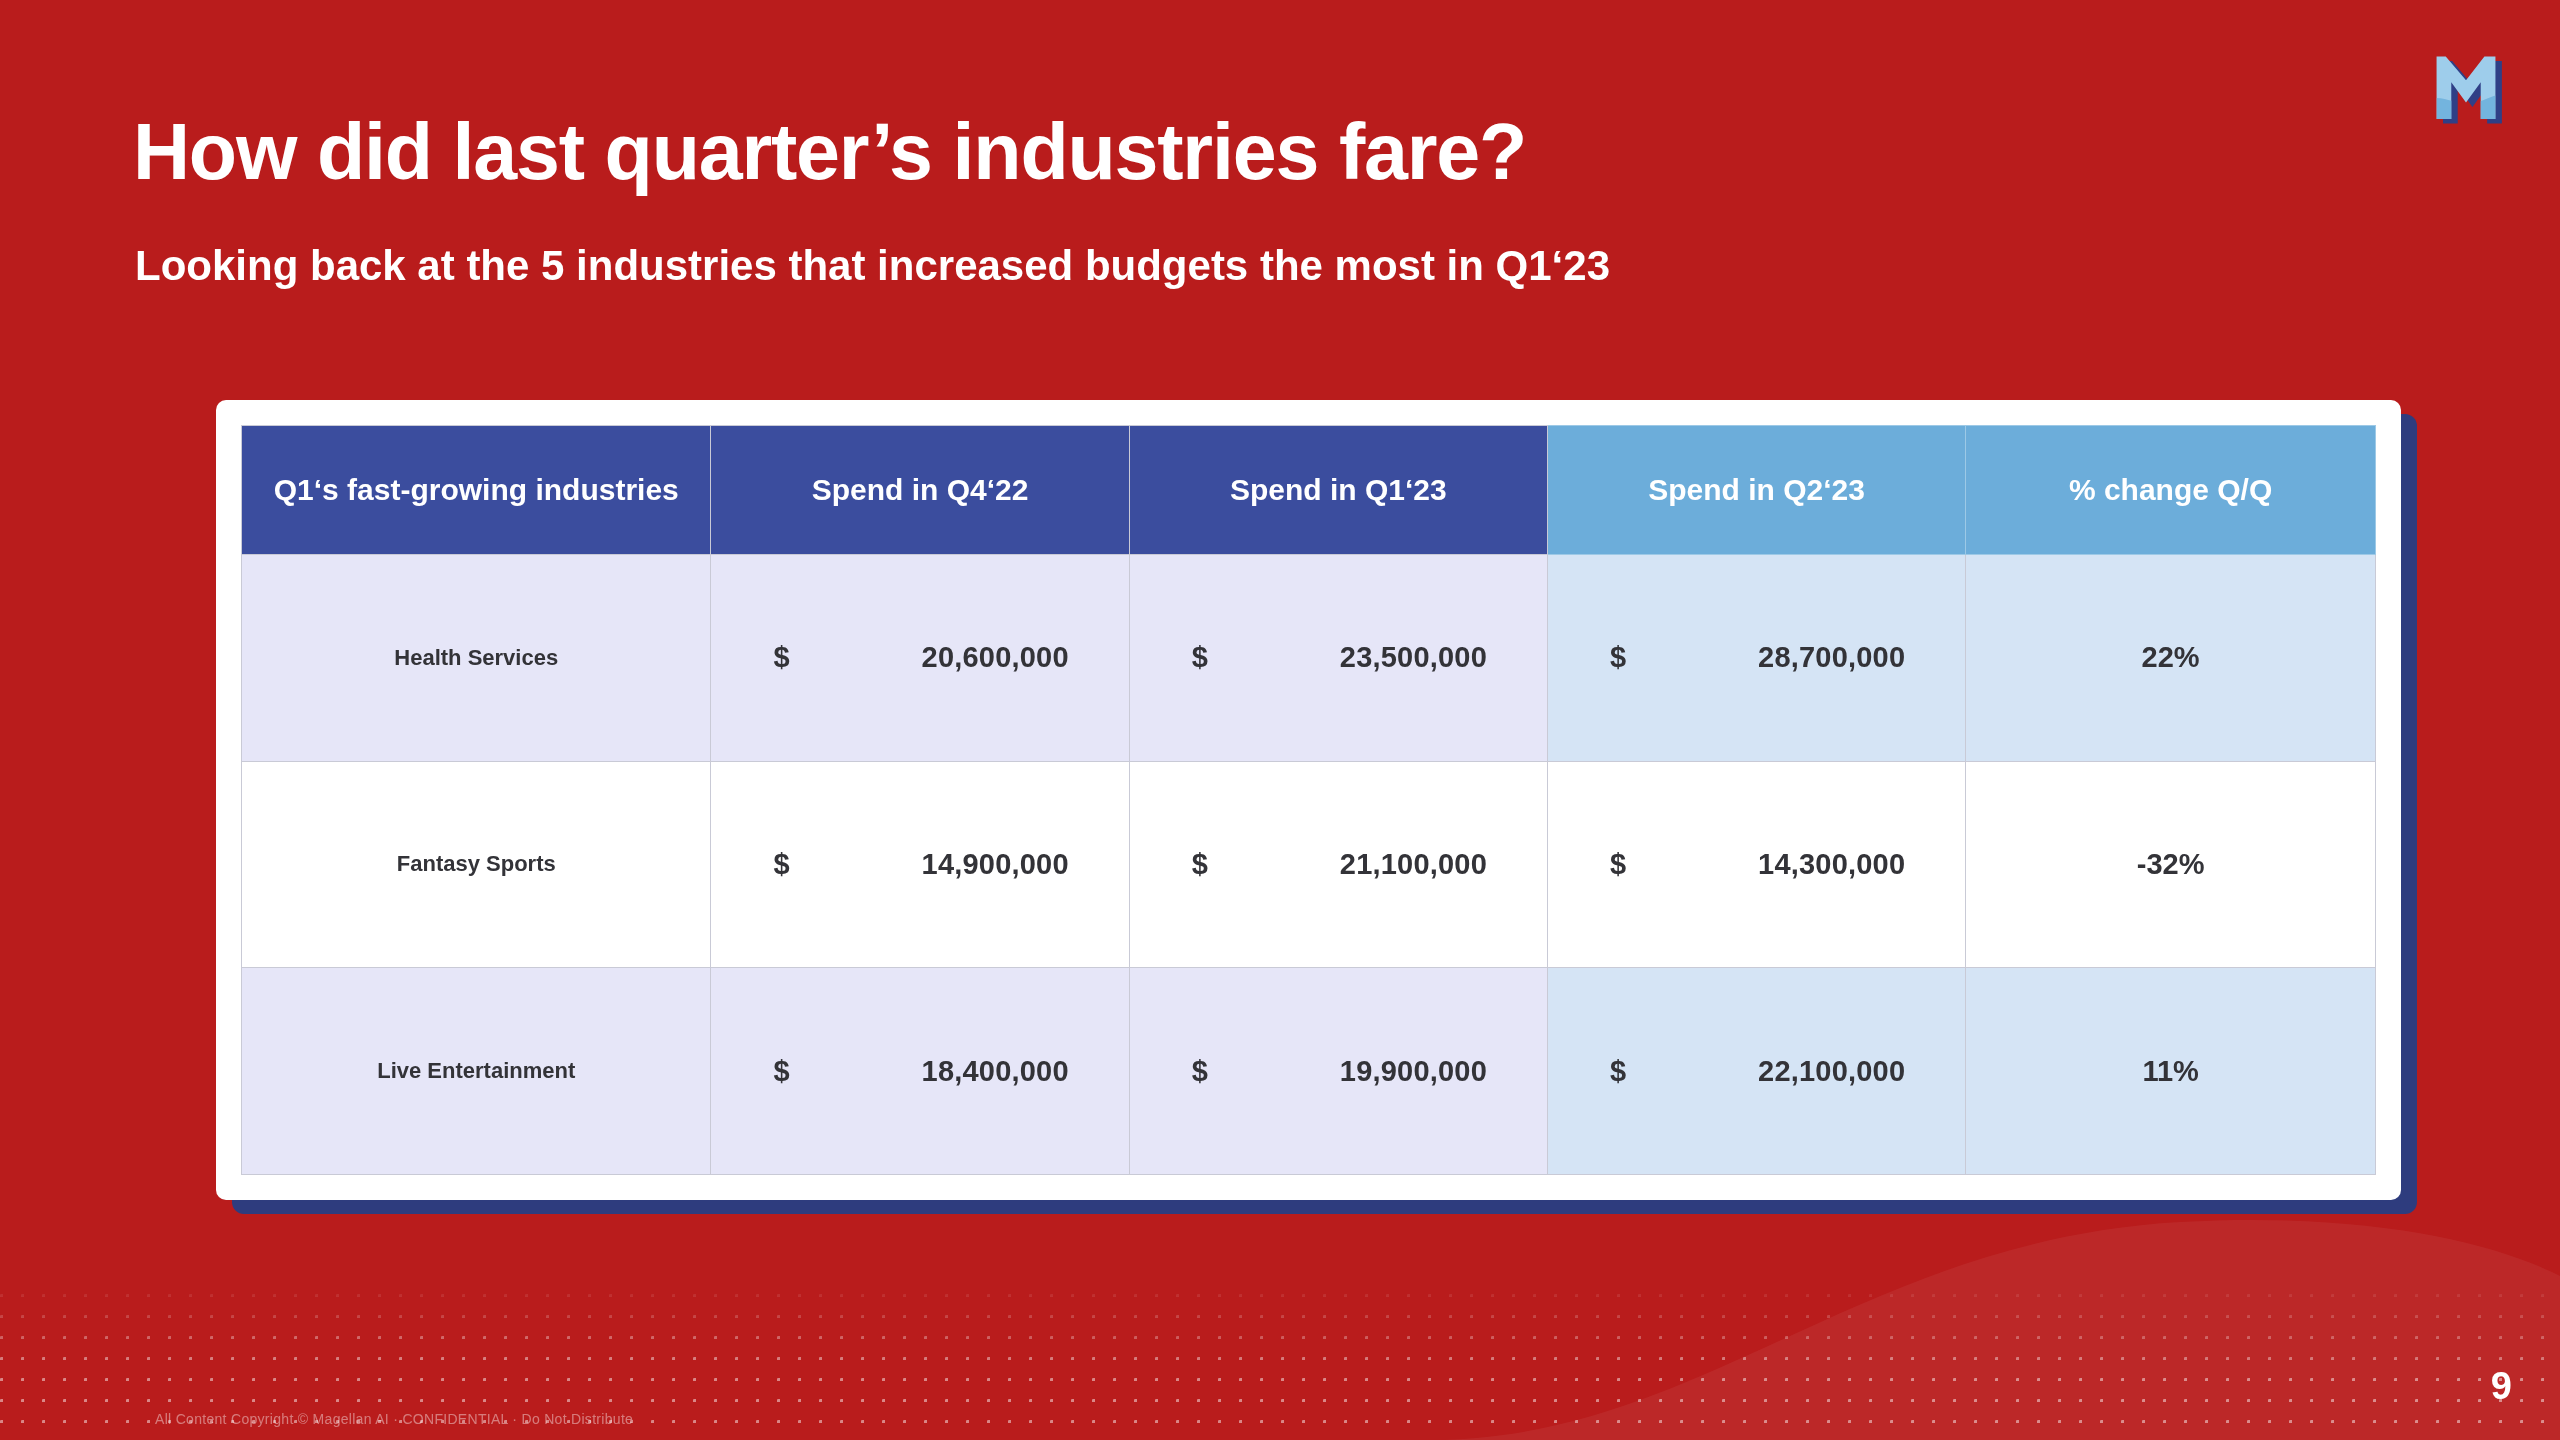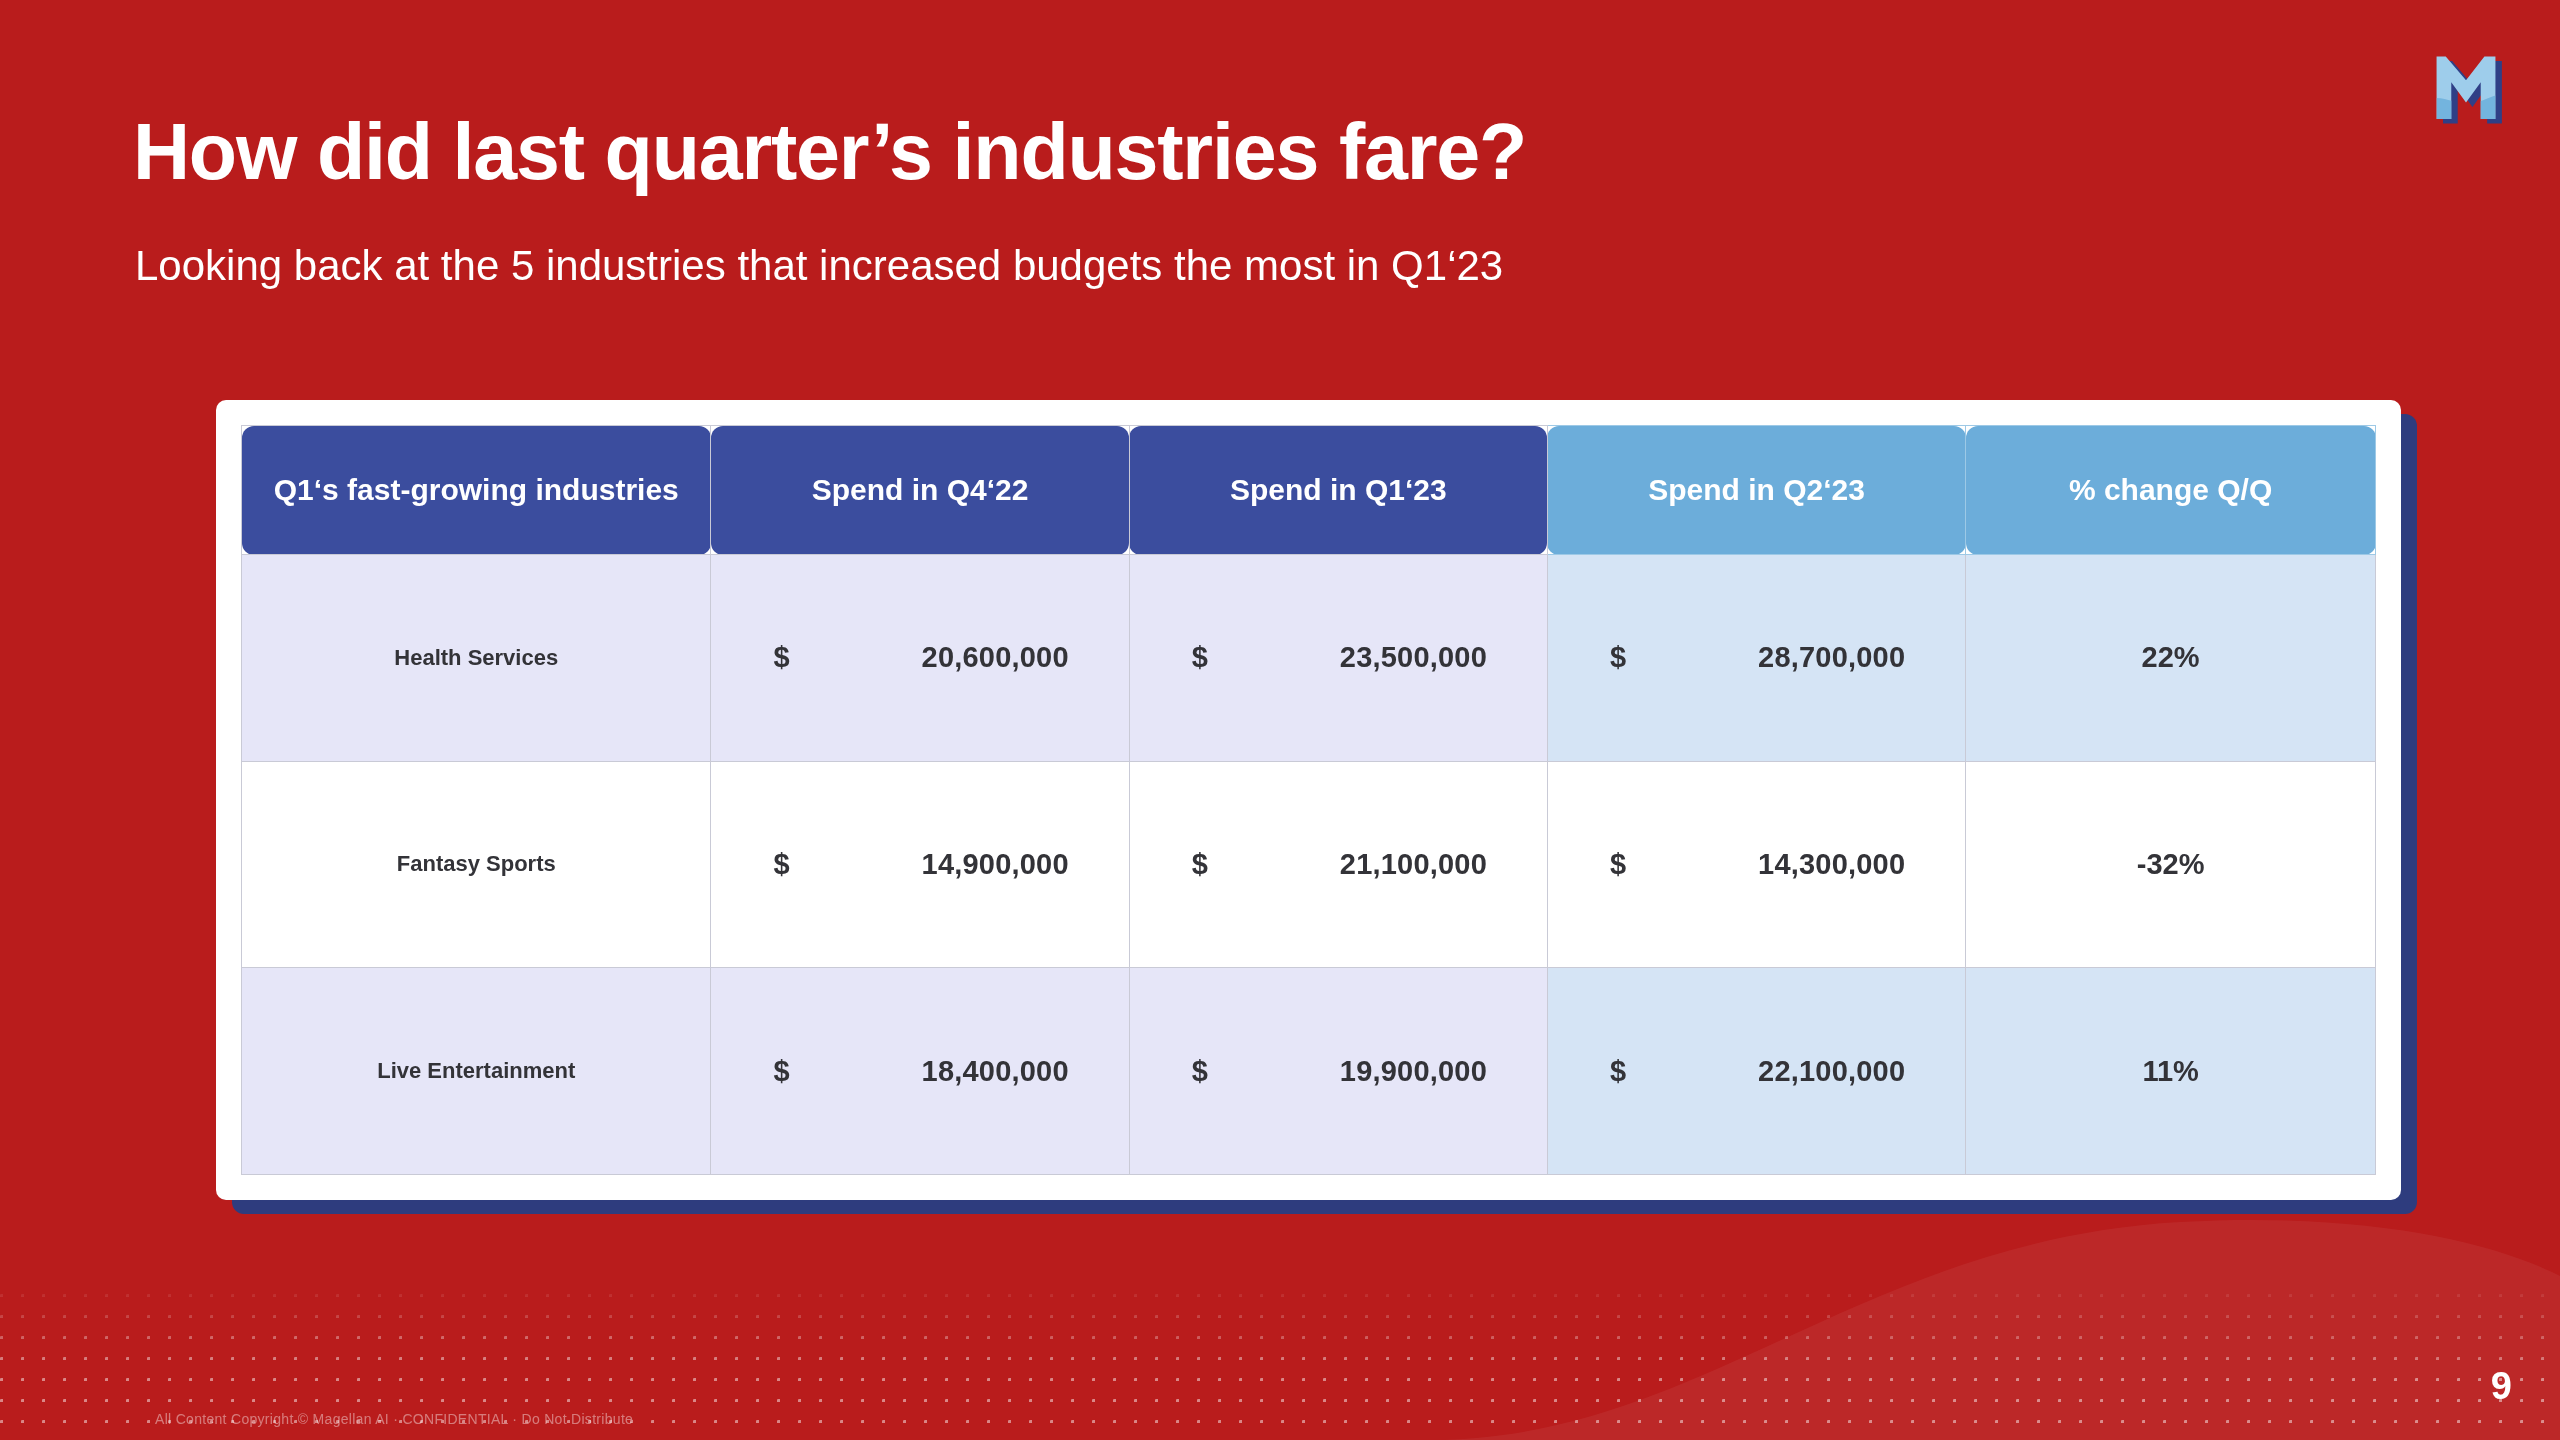--- a/index.html
+++ b/index.html
@@ -70,21 +70,21 @@
     color: #ffffff;
     letter-spacing: -1.2px;
     line-height: 1;
     white-space: nowrap;
   }
   .page-subtitle {
     position: absolute;
     left: 135px;
     top: 245px;
     font-size: 42px;
-    font-weight: normal;
+    font-weight: bold;
     color: #ffffff;
     line-height: 1;
     white-space: nowrap;
   }
 
   
   .card-shadow {
     position: absolute;
     left: 232px;
     top: 414px;
@@ -126,21 +126,20 @@
   col.c-q223     { width: 19.6%; }
   col.c-pct      { width: 19.2%; }
 
   thead th {
     height: 128px;
     color: #ffffff;
     font-size: 30px;
     font-weight: bold;
     line-height: 1.25;
     border-color: #8d96c6;
-    border-radius: 12px;
   }
   thead th.dark  { background: #3b4d9e; }
   thead th.light { background: #6cadda; border-color: #9dc9e6; }
 
   tbody tr { height: 123px; }
   tbody td {
     font-size: 29px;
     font-weight: bold;
     color: #333338;
   }

